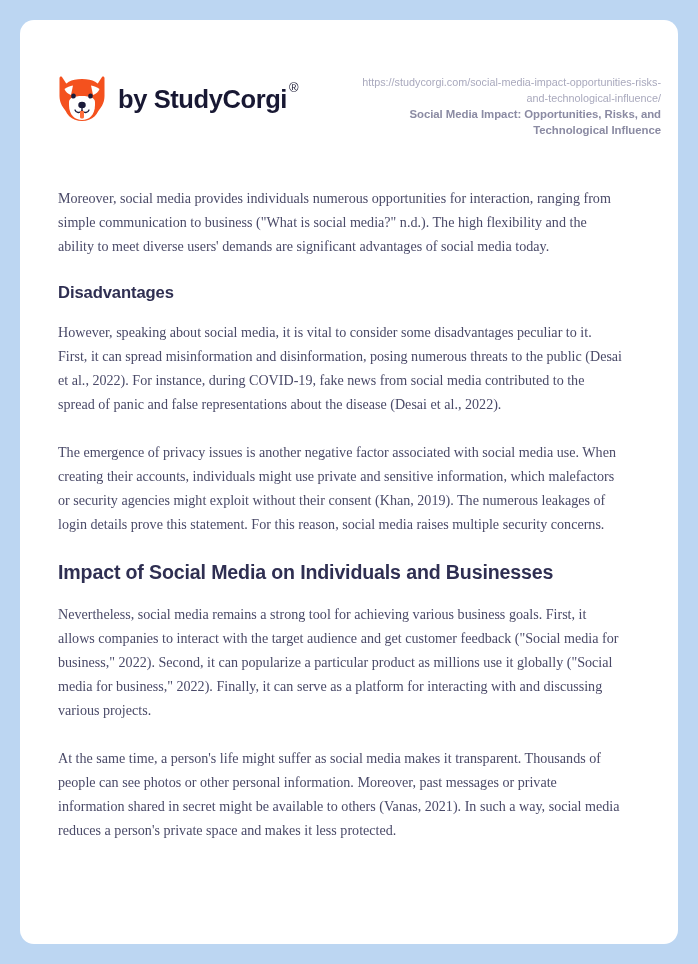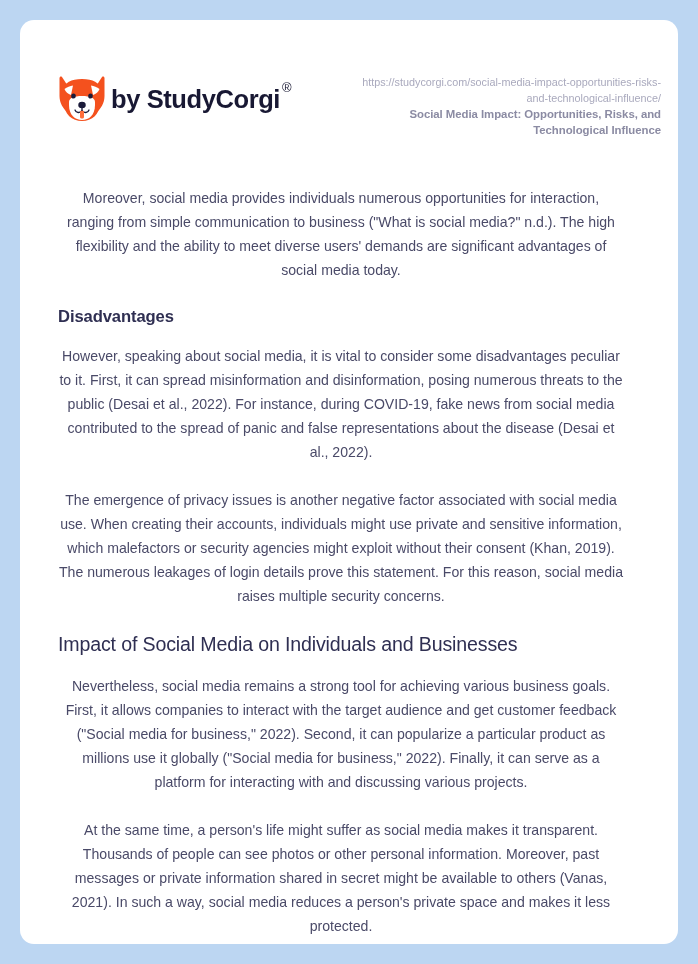--- a/index.html
+++ b/index.html
@@ -35,21 +35,21 @@
   #doc-header {
     display: flex;
     align-items: flex-start;
     justify-content: space-between;
     padding: 49px 17px 0 38px;
   }
 
   #brand {
     display: flex;
     align-items: center;
-    gap: 5px;
+    gap: 12px;
     flex: 0 0 auto;
     padding-top: 5px;
     justify-content: flex-end;
   }
 
   #corgi-logo {
     width: 48px;
     height: 50px;
     display: block;
     flex: 0 0 auto;
@@ -105,26 +105,27 @@
   #article {
     padding: 0 38px 0 38px;
     margin-top: 47px;
   }
 
   #article p {
     font-size: 14.1px;
     line-height: 24px;
     color: #4a4a68;
     margin: 0 16px 24px 0;
-    text-align: center;
+    text-align: left;
+    font-family: Liberation Serif, serif;
   }
 
   #article h2 {
     font-size: 19.6px;
-    font-weight: normal;
+    font-weight: bold;
     color: #2f2f52;
     margin: 20px 0 16px 0;
     line-height: 1.3;
     letter-spacing: -0.15px;
   }
 
   #article h3 {
     font-size: 16.6px;
     font-weight: bold;
     color: #2f2f52;

